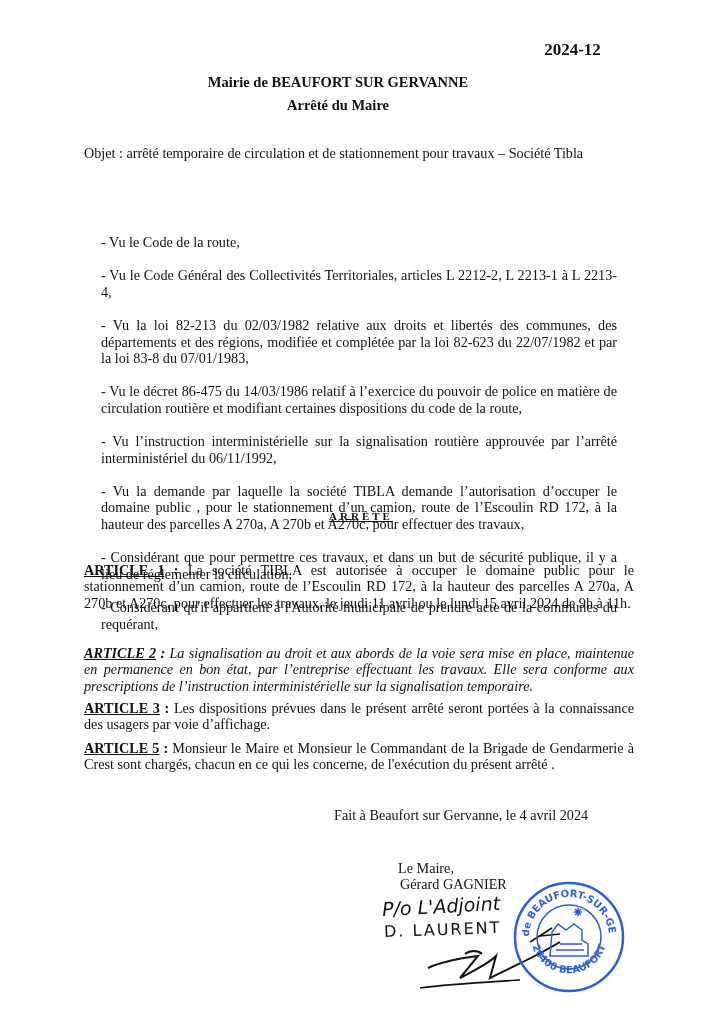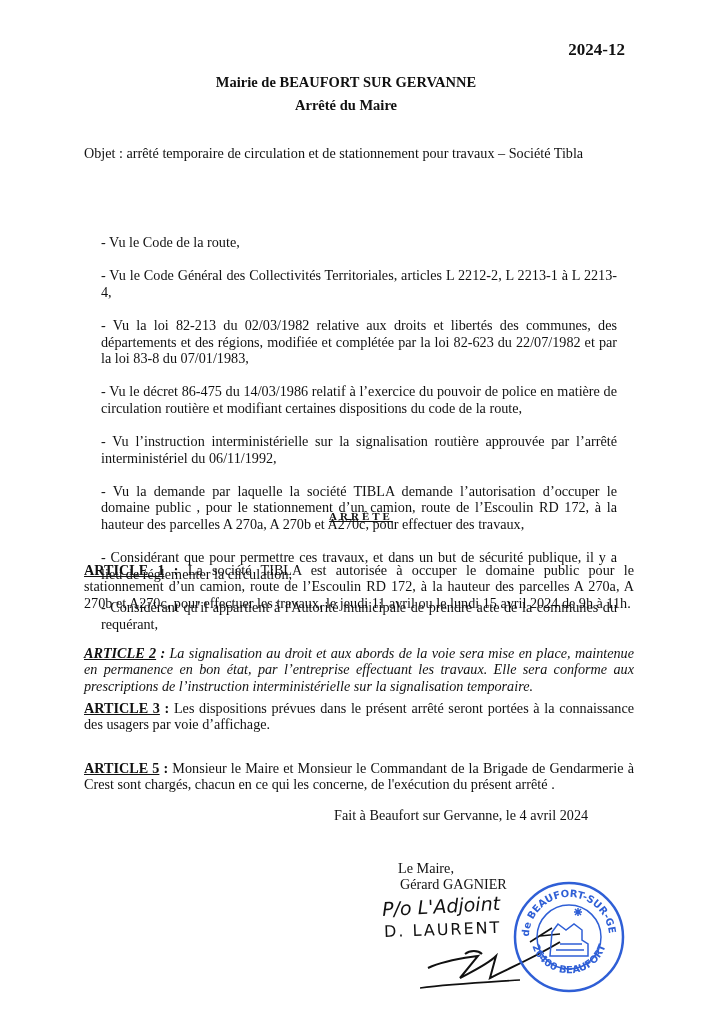--- a/index.html
+++ b/index.html
@@ -2,41 +2,41 @@
 <html><head>
 <meta charset="utf-8">
 <style>
   html, body { margin: 0; padding: 0; background: #ffffff; }
   body {
     width: 722px; height: 1024px; position: relative; overflow: hidden;
     font-family: "Liberation Serif", "DejaVu Serif", serif;
     color: #111111;
   }
   .page { position: absolute; left: 0; top: 0; width: 722px; height: 1024px; }
-  .ref { position: absolute; left: 520px; top: 40px; width: 105px; text-align: right;
+  .ref { position: absolute; left: 520px; top: 40px; width: 105px; text-align: center;
          font-weight: bold; font-size: 17px; }
-  .title { position: absolute; left: 0; width: 676px; text-align: center; font-weight: bold; font-size: 14.5px; margin-left: 8px; }
+  .title { position: absolute; left: 0; width: 676px; text-align: center; font-weight: bold; font-size: 14.5px; }
   .t1 { top: 74px; }
   .t2 { top: 97px; }
   .body-text { position: absolute; left: 84px; width: 550px; font-size: 14.2px; line-height: 16.4px; }
   .just { text-align: justify; text-align-last: left; }
   .objet { top: 145px; }
   .intro { top: 180px; }
   .vus { top: 217px; }
   .vus p { margin: 17px; }
   .arrete { position: absolute; left: 0; width: 722px; top: 510px; text-align: center;
             font-weight: bold; font-size: 11px; letter-spacing: 3px; }
   .arrete span { text-decoration: underline; }
   .art { position: absolute; left: 84px; width: 550px; font-size: 14.2px; line-height: 16.4px; margin: 0; }
   .art-label { font-weight: bold; text-decoration: underline; }
   .art-colon { font-weight: bold; }
   .a1 { top: 562px; }
   .a2 { top: 645px; font-style: italic; }
   .a3 { top: 700px; }
-  .a5 { top: 760px; }
+  .a5 { top: 740px; }
   .fait { position: absolute; left: 334px; top: 807px; font-size: 14.2px; }
   .maire { position: absolute; left: 398px; top: 860px; font-size: 14.2px; line-height: 16.4px; }
   .maire div:nth-child(2) { padding-left: 2px; }
   .hand { position: absolute; font-family: "DejaVu Sans", sans-serif; font-style: italic;
           color: #111; font-size: 19px; }
   .h1 { left: 382px; top: 895px; transform: rotate(-3deg); }
   .h2 { left: 384px; top: 920px; letter-spacing: 2px; font-style: normal; font-size: 16px; transform: rotate(-2deg); }
   .sig { position: absolute; left: 420px; top: 920px; }
   .stamp { position: absolute; left: 512px; top: 880px; }
 </style>

